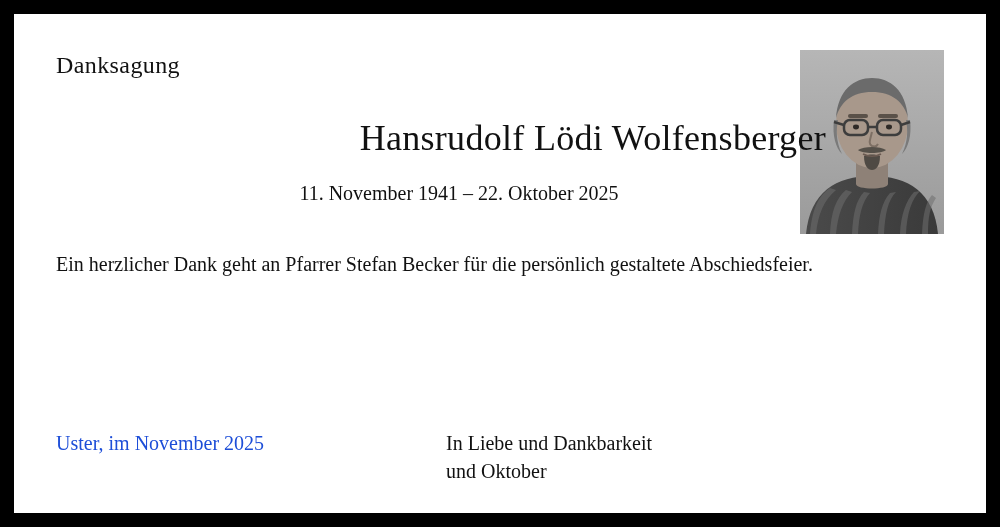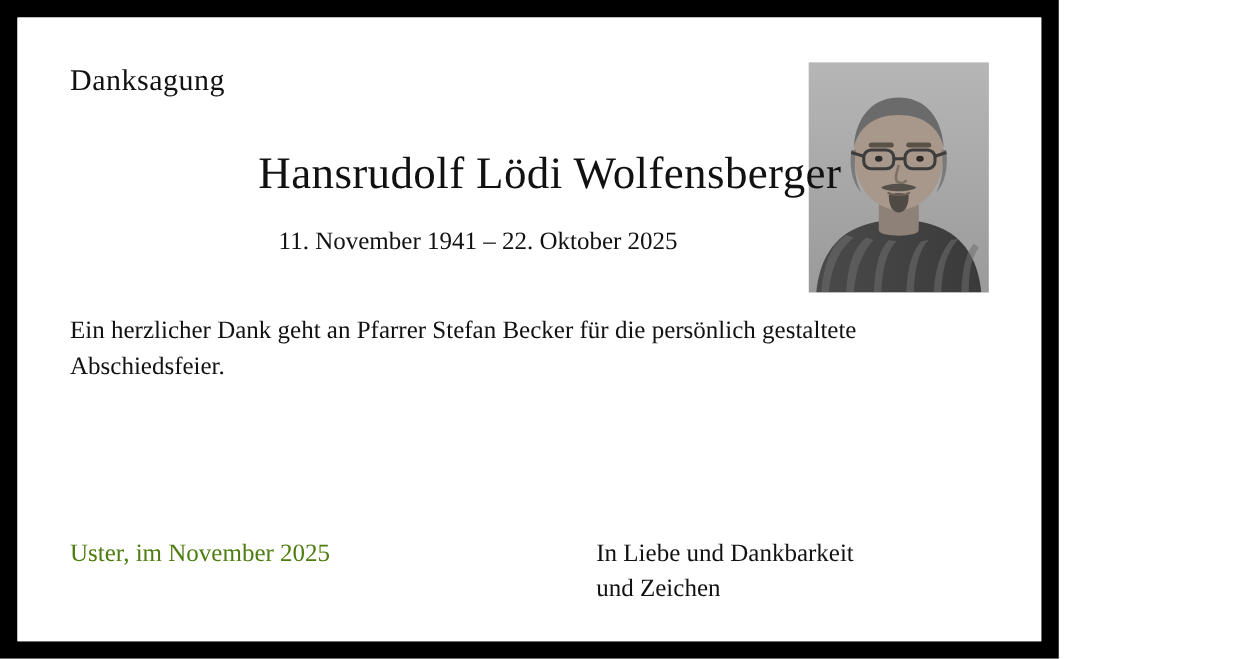--- a/index.html
+++ b/index.html
@@ -9,21 +9,21 @@
   }
   body {
     width: 1000px;
     height: 527px;
     font-family: "Liberation Serif", serif;
     color: #111111;
     overflow: hidden;
   }
   .obituary {
     position: relative;
-    width: 847px;
+    width: 1000px;
     height: 527px;
     box-sizing: border-box;
     background: #ffffff;
     border-top: 14px solid #000000;
     border-bottom: 14px solid #000000;
     border-left: 14px solid #000000;
     border-right: 14px solid #000000;
   }
   .inner {
     position: absolute;
@@ -99,27 +99,26 @@
     position: absolute;
     left: 42px;
     right: 42px;
     bottom: 28px;
     display: flex;
   }
   .footer-left {
     width: 390px;
     font-size: 20px;
     line-height: 28px;
-    color: #4d7c0f;
+    color: #1d4ed8;
   }
   .footer-right {
     font-size: 20px;
     line-height: 28px;
     color: #111111;
-    margin-left: 31px;
   }
   .footer-right div {
     white-space: nowrap;
   }
 </style>
 </head>
 <body>
 
 <div class="obituary">
   <div class="inner">
@@ -186,18 +185,18 @@
     <div class="dates">11. November 1941 – 22. Oktober 2025</div>
 
     <div class="body-text">
       <p class="para last">Ein herzlicher Dank geht an Pfarrer Stefan Becker für die persönlich gestaltete Abschiedsfeier.</p>
     </div>
 
     <div class="footer">
       <div class="footer-left">Uster, im November 2025</div>
       <div class="footer-right">
         <div>In Liebe und Dankbarkeit</div>
-        <div>und Zeichen</div>
+        <div>und Oktober</div>
       </div>
     </div>
 
   </div>
 </div>
 
 </body></html>

